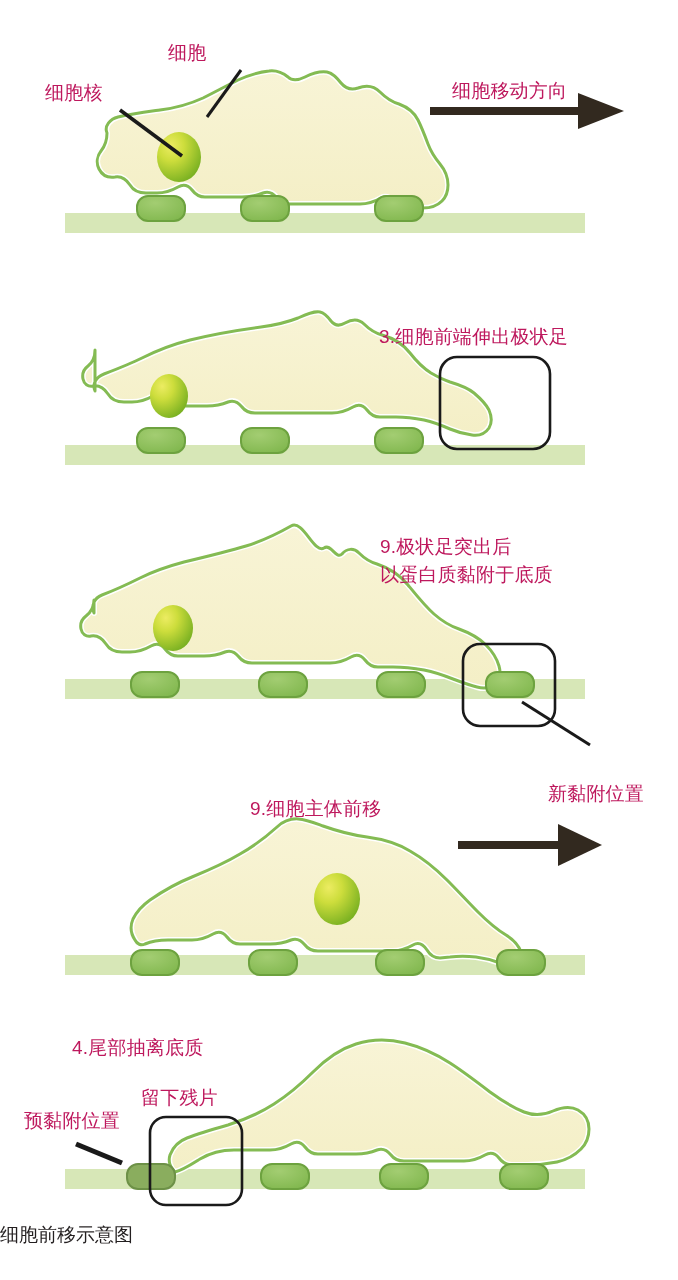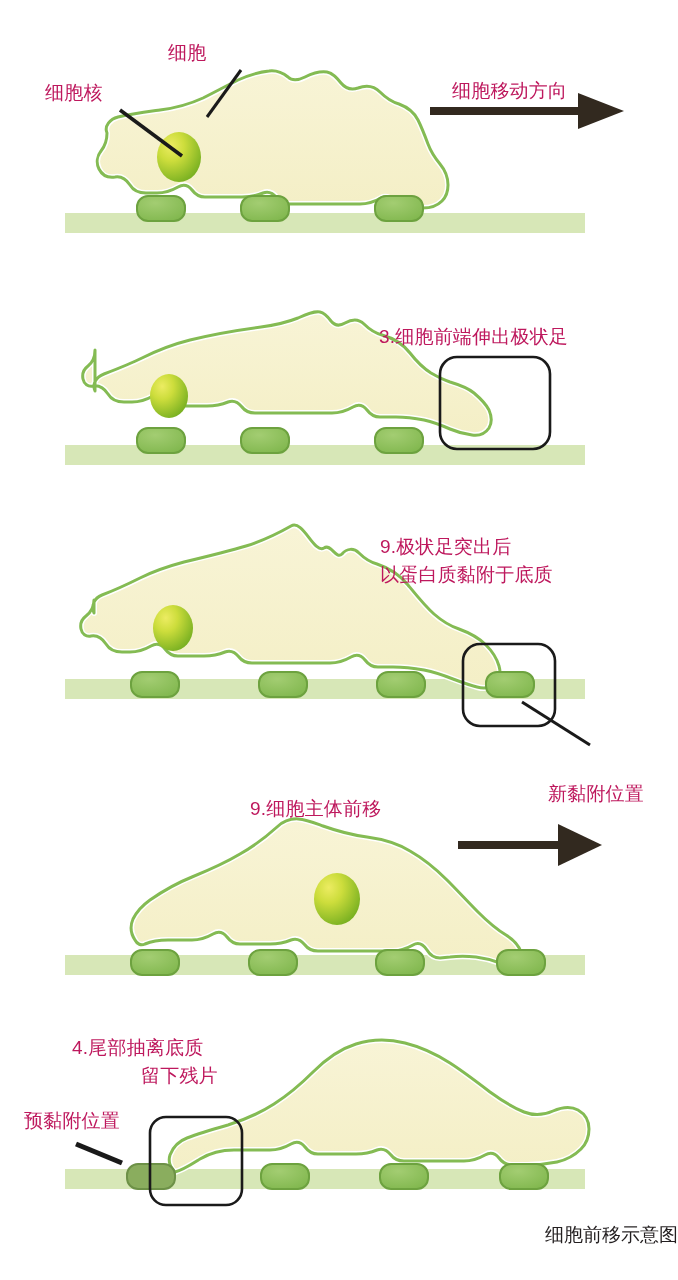--- a/index.html
+++ b/index.html
@@ -28,21 +28,21 @@
     line-height: 26px;
     white-space: pre;
     font-family: "Liberation Sans", "DejaVu Sans", sans-serif;
     letter-spacing: 0.2px;
   }
   .caption {
     position: absolute;
     left: 0;
     top: 1222px;
     width: 678px;
-    text-align: right;
+    text-align: left;
     font-size: 19px;
     color: #231f20;
     font-family: "Liberation Sans", "DejaVu Sans", sans-serif;
   }
 </style>
 </head>
 <body>
 
 <svg id="figure" viewBox="0 0 678 1280" xmlns="http://www.w3.org/2000/svg">
   <defs>
@@ -324,16 +324,16 @@
 
 <div class="lbl" style="left:379px; top:324px;">3.细胞前端伸出极状足</div>
 
 <div class="lbl" style="left:380px; top:534px;">9.极状足突出后</div>
 <div class="lbl" style="left:380px; top:562px;">以蛋白质黏附于底质</div>
 <div class="lbl" style="left:548px; top:743px;margin-top:38px;">新黏附位置</div>
 
 <div class="lbl" style="left:250px; top:796px;">9.细胞主体前移</div>
 
 <div class="lbl" style="left:72px; top:1035px;">4.尾部抽离底质</div>
-<div class="lbl" style="left:141px; top:1063px;">留下残片</div>
+<div class="lbl" style="left:141px; top:1085px;">留下残片</div>
 <div class="lbl" style="left:24px; top:1108px;">预黏附位置</div>
 
 <div class="caption">细胞前移示意图</div>
 
 </body></html>

